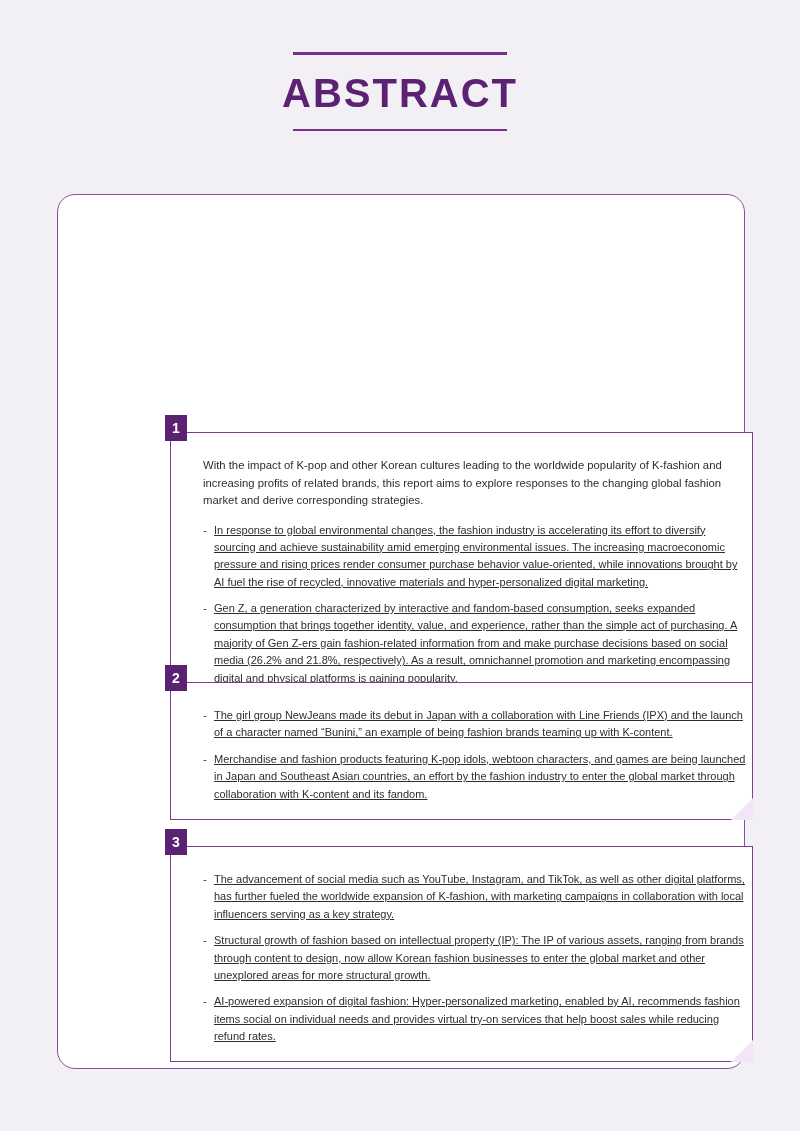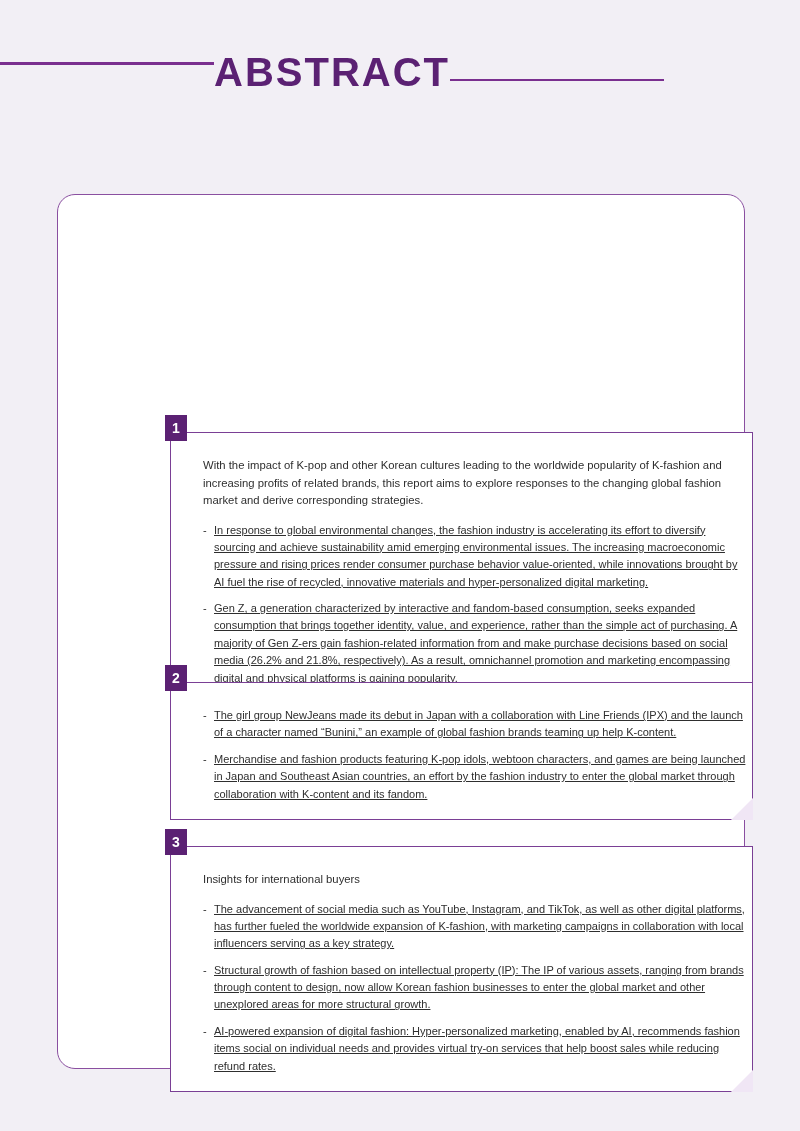--- a/index.html
+++ b/index.html
@@ -20,21 +20,21 @@
     position: relative;
     width: 800px;
     height: 1131px;
   }
 
   
   .title-block {
     width: 100%;
     padding-top: 52px;
     display: flex;
-    flex-direction: row;
+    flex-direction: column;
     align-items: center;
   }
   .title-rule {
     width: 214px;
     height: 3px;
     background: #7a2f8f;
   }
   .title-rule.top { margin-bottom: 18px; }
   .title-rule.bottom { margin-top: 16px; height: 2px; }
   .title-text {
@@ -163,31 +163,30 @@
           <li>Gen Z, a generation characterized by interactive and fandom-based consumption, seeks expanded consumption that brings together identity, value, and experience, rather than the simple act of purchasing. A majority of Gen Z-ers gain fashion-related information from and make purchase decisions based on social media (26.2% and 21.8%, respectively). As a result, omnichannel promotion and marketing encompassing digital and physical platforms is gaining popularity.</li>
         </ul>
       </div>
       <div class="fold"></div>
     </div>
 
     <div class="section" id="sec2">
       <div class="badge">2</div>
       <div class="section-body">
         <ul class="bullets">
-          <li>The girl group NewJeans made its debut in Japan with a collaboration with Line Friends (IPX) and the launch of a character named “Bunini,” an example of global fashion brands teaming up help K-content.</li>
+          <li>The girl group NewJeans made its debut in Japan with a collaboration with Line Friends (IPX) and the launch of a character named “Bunini,” an example of being fashion brands teaming up with K-content.</li>
           <li>Merchandise and fashion products featuring K-pop idols, webtoon characters, and games are being launched in Japan and Southeast Asian countries, an effort by the fashion industry to enter the global market through collaboration with K-content and its fandom.</li>
         </ul>
       </div>
       <div class="fold"></div>
     </div>
 
     <div class="section" id="sec3">
       <div class="badge">3</div>
       <div class="section-body">
-        <p class="lead">Insights for international buyers</p>
         <ul class="bullets">
           <li>The advancement of social media such as YouTube, Instagram, and TikTok, as well as other digital platforms, has further fueled the worldwide expansion of K-fashion, with marketing campaigns in collaboration with local influencers serving as a key strategy.</li>
           <li>Structural growth of fashion based on intellectual property (IP): The IP of various assets, ranging from brands through content to design, now allow Korean fashion businesses to enter the global market and other unexplored areas for more structural growth.</li>
           <li>AI-powered expansion of digital fashion: Hyper-personalized marketing, enabled by AI, recommends fashion items social on individual needs and provides virtual try-on services that help boost sales while reducing refund rates.</li>
         </ul>
       </div>
       <div class="fold"></div>
     </div>
 
   </div>

